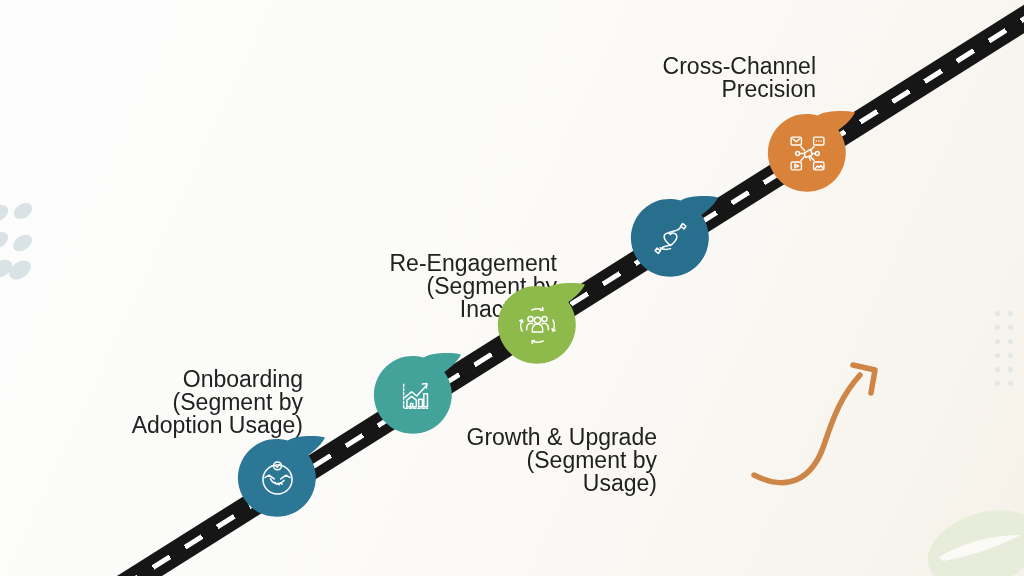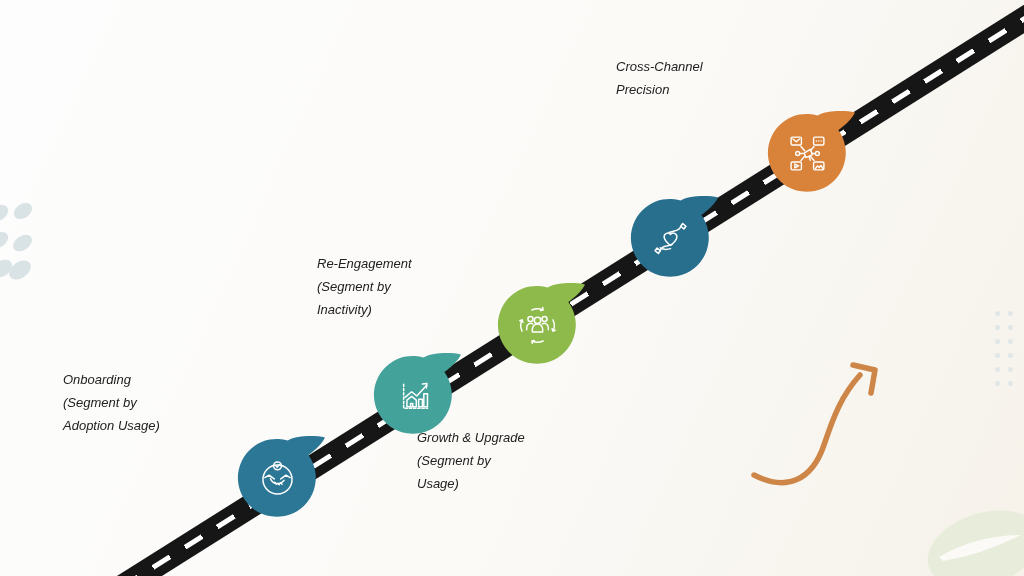--- a/index.html
+++ b/index.html
@@ -31,23 +31,23 @@
 
   
   .pin{position:absolute;width:95px;height:95px;z-index:3;}
   .pin-shape{position:absolute;inset:0;width:95px;height:95px;}
   .pin-icon{
     position:absolute;left:25px;top:30px;width:45px;height:45px;
   }
 
   
   .label{
-    position:absolute;text-align:left;
-    font-size:13px;line-height:23px;color:var(--label-color,#212121);
-    white-space:pre-line;z-index:3;font-style:italic;
+    position:absolute;text-align:right;
+    font-size:23px;line-height:23px;color:var(--label-color,#212121);
+    white-space:pre-line;z-index:3;
   }
 
   
   .arrow{position:absolute;left:742px;top:350px;z-index:1;}
   .arrow-stroke{stroke:var(--arrow-color,#cd8647);}
 
   
   .dots-left{position:absolute;left:0;top:0;z-index:1;}
   .oval{
     position:absolute;border-radius:50%;

